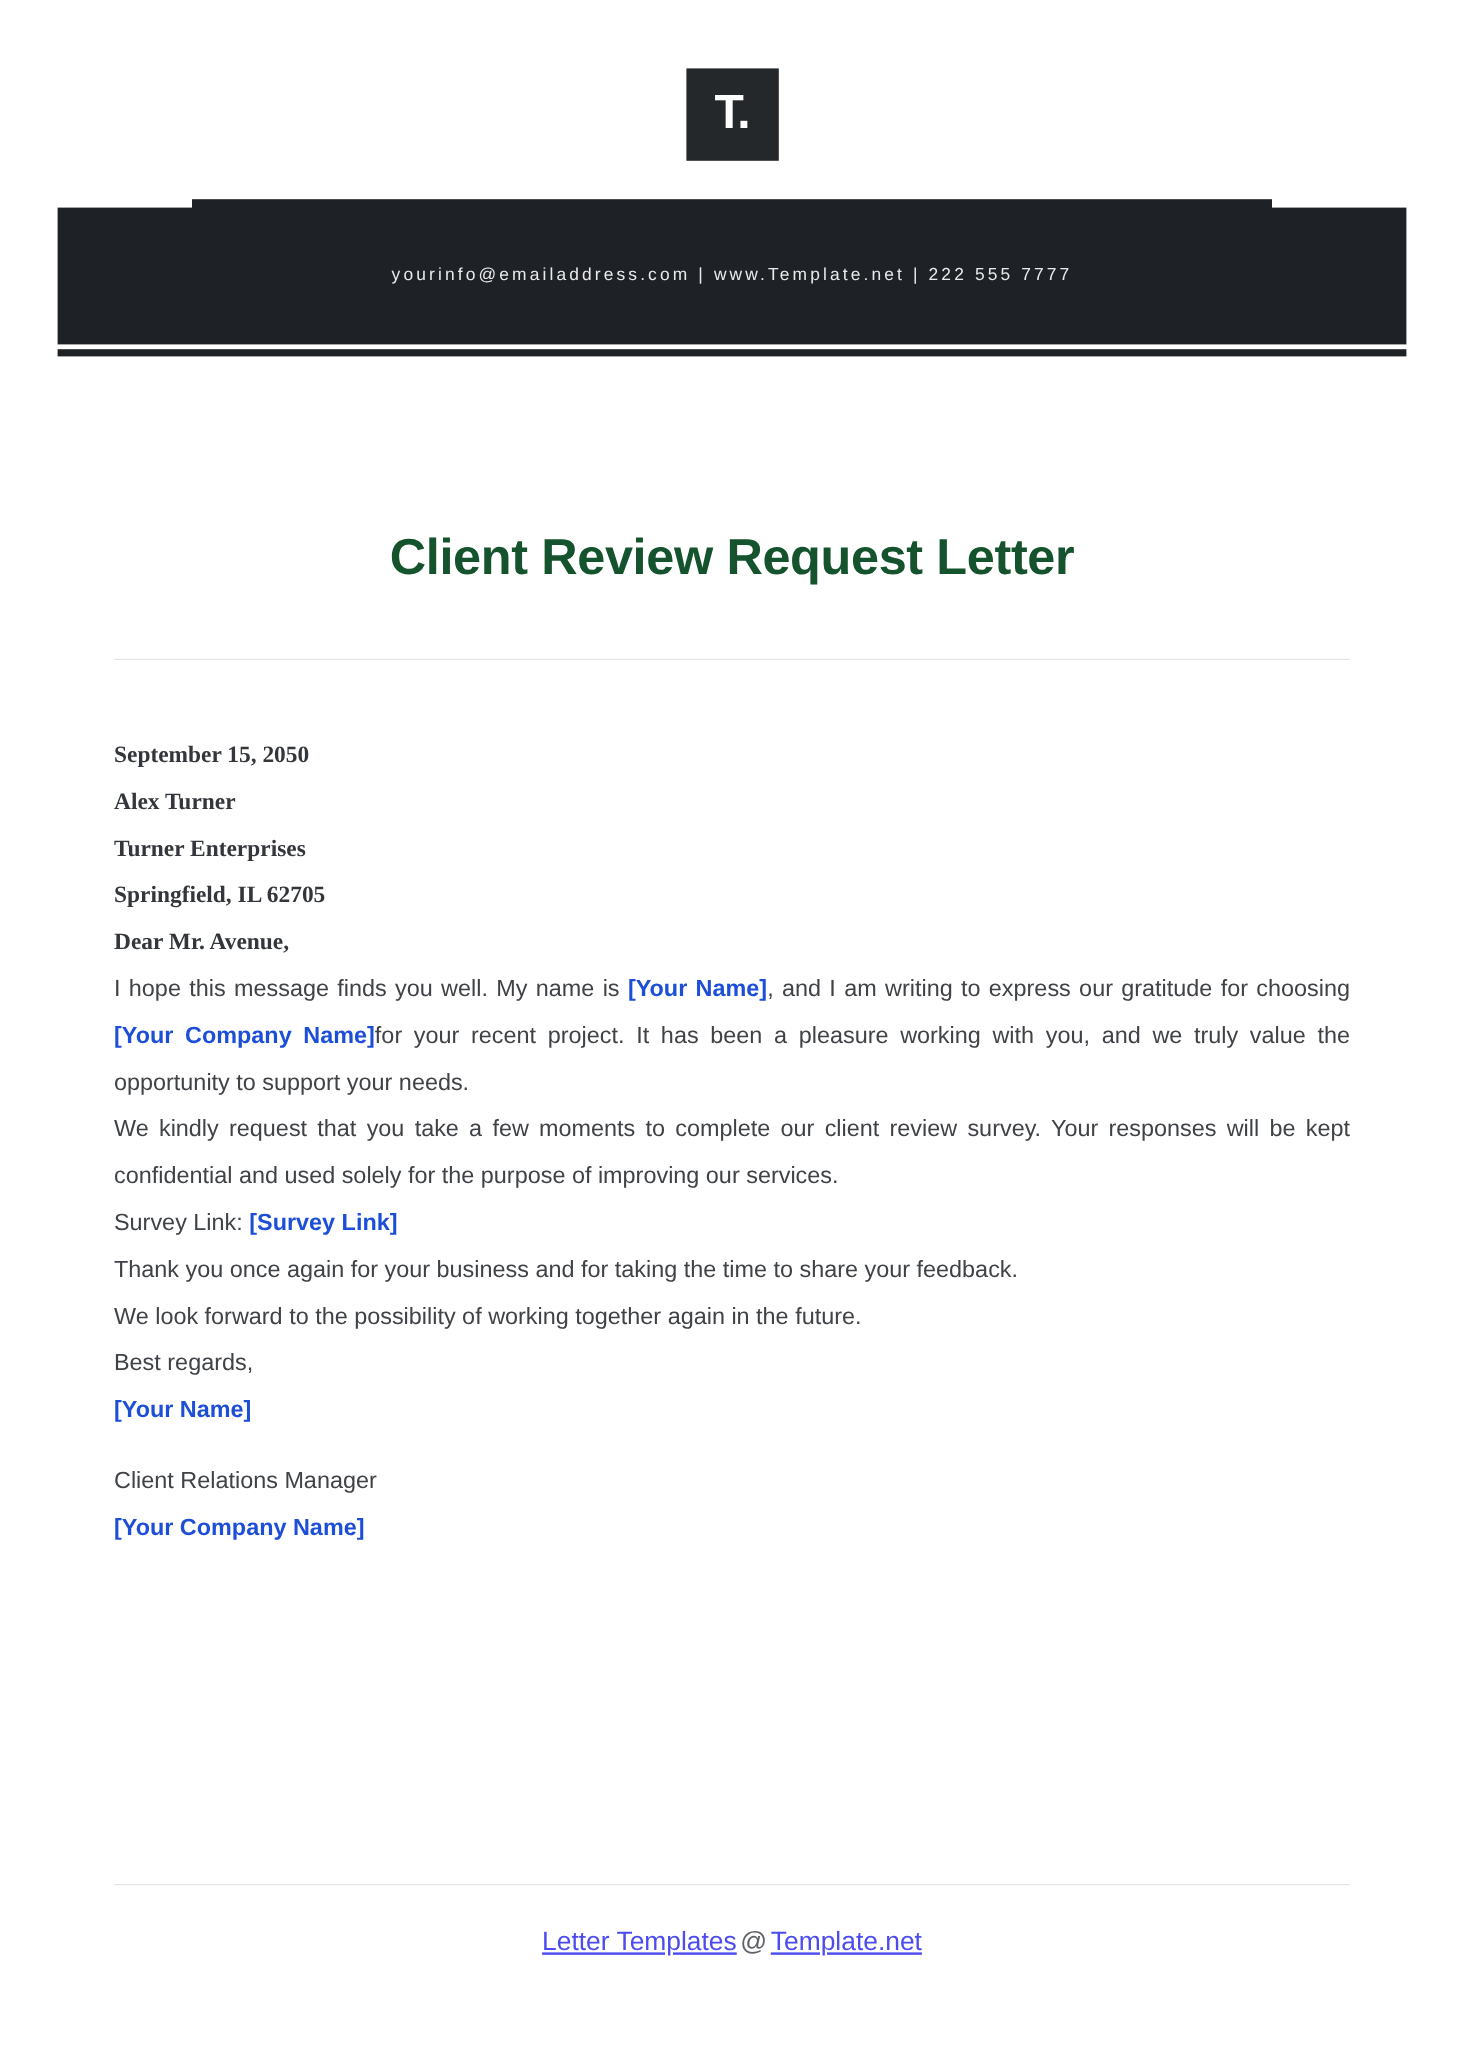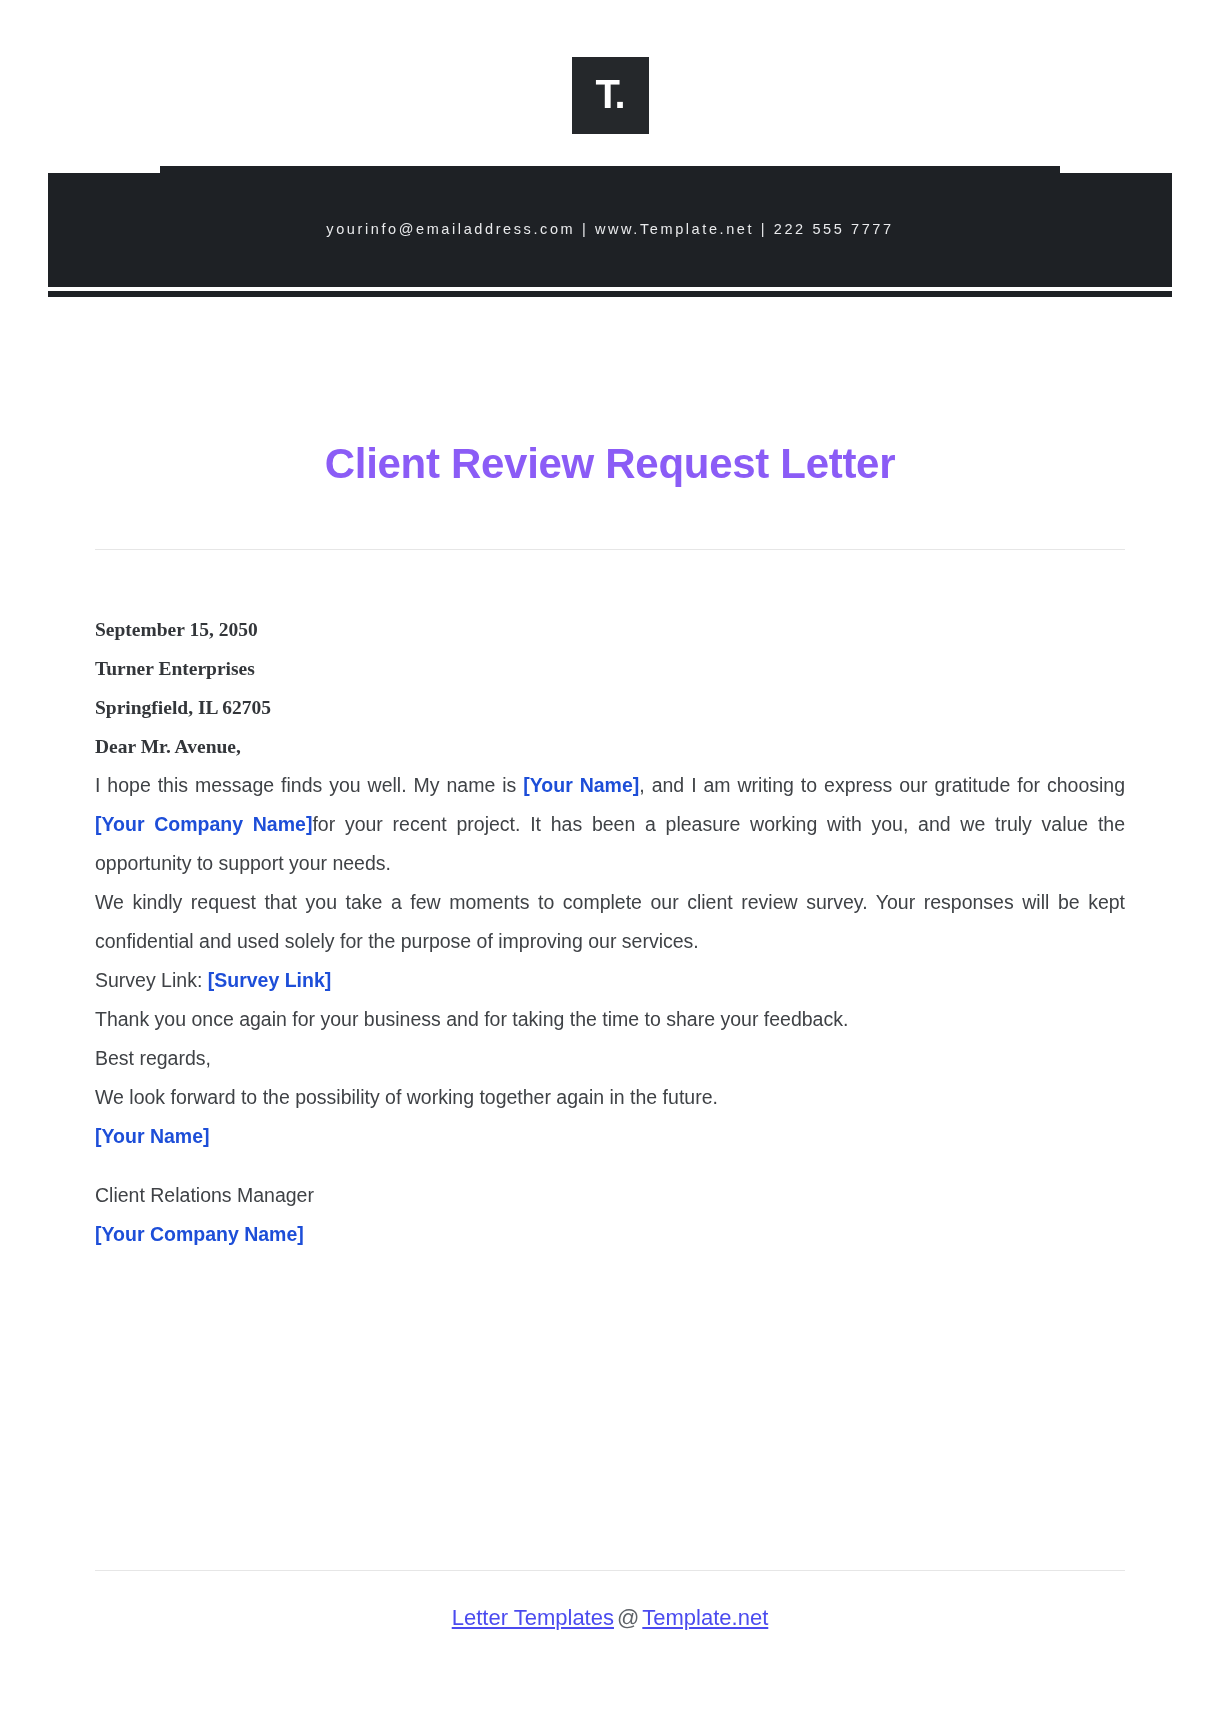--- a/index.html
+++ b/index.html
@@ -97,21 +97,21 @@
 
   
   .doc-title {
     position: absolute;
     left: 0;
     top: 440px;
     width: 1220px;
     text-align: center;
     font-size: 42px;
     font-weight: bold;
-    color: #8b5cf6;
+    color: #14532d;
     letter-spacing: -0.3px;
     font-family: "Liberation Sans", sans-serif;
   }
 
   .rule {
     position: absolute;
     left: 95px;
     width: 1030px;
     height: 1px;
     background: #e6e6e6;
@@ -178,33 +178,34 @@
     <div class="hb-text">yourinfo@emailaddress.com | www.Template.net | 222 555 7777</div>
   </div>
   <div class="header-underbar"></div>
 
   <div class="doc-title">Client Review Request Letter</div>
 
   <div class="rule top"></div>
 
   <div class="letter">
     <p class="plain meta-line">September 15, 2050</p>
+    <p class="plain meta-line">Alex Turner</p>
     <p class="plain meta-line">Turner Enterprises</p>
     <p class="plain meta-line">Springfield, IL 62705</p>
     <p class="plain meta-line">Dear Mr. Avenue,</p>
 
     <p><span>I hope this message finds you well. My name is </span><b>[Your Name]</b><span>, and I am writing to express our gratitude for choosing </span><b>[Your Company Name]</b><span>for your recent project. It has been a pleasure working with you, and we truly value the opportunity to support your needs.</span></p>
 
     <p>We kindly request that you take a few moments to complete our client review survey. Your responses will be kept confidential and used solely for the purpose of improving our services.</p>
 
     <p class="plain"><span>Survey Link: </span><b>[Survey Link]</b></p>
 
     <p class="plain">Thank you once again for your business and for taking the time to share your feedback.</p>
+    <p class="plain">We look forward to the possibility of working together again in the future.</p>
     <p class="plain">Best regards,</p>
-    <p class="plain">We look forward to the possibility of working together again in the future.</p>
     <p class="plain"><b>[Your Name]</b></p>
     <div class="sig-gap"></div>
     <p class="plain">Client Relations Manager</p>
     <p class="plain"><b>[Your Company Name]</b></p>
   </div>
 
   <div class="rule bottom"></div>
 
   <div class="footer">
     <a href="#">Letter Templates</a><span class="at">@</span><a href="#">Template.net</a>

